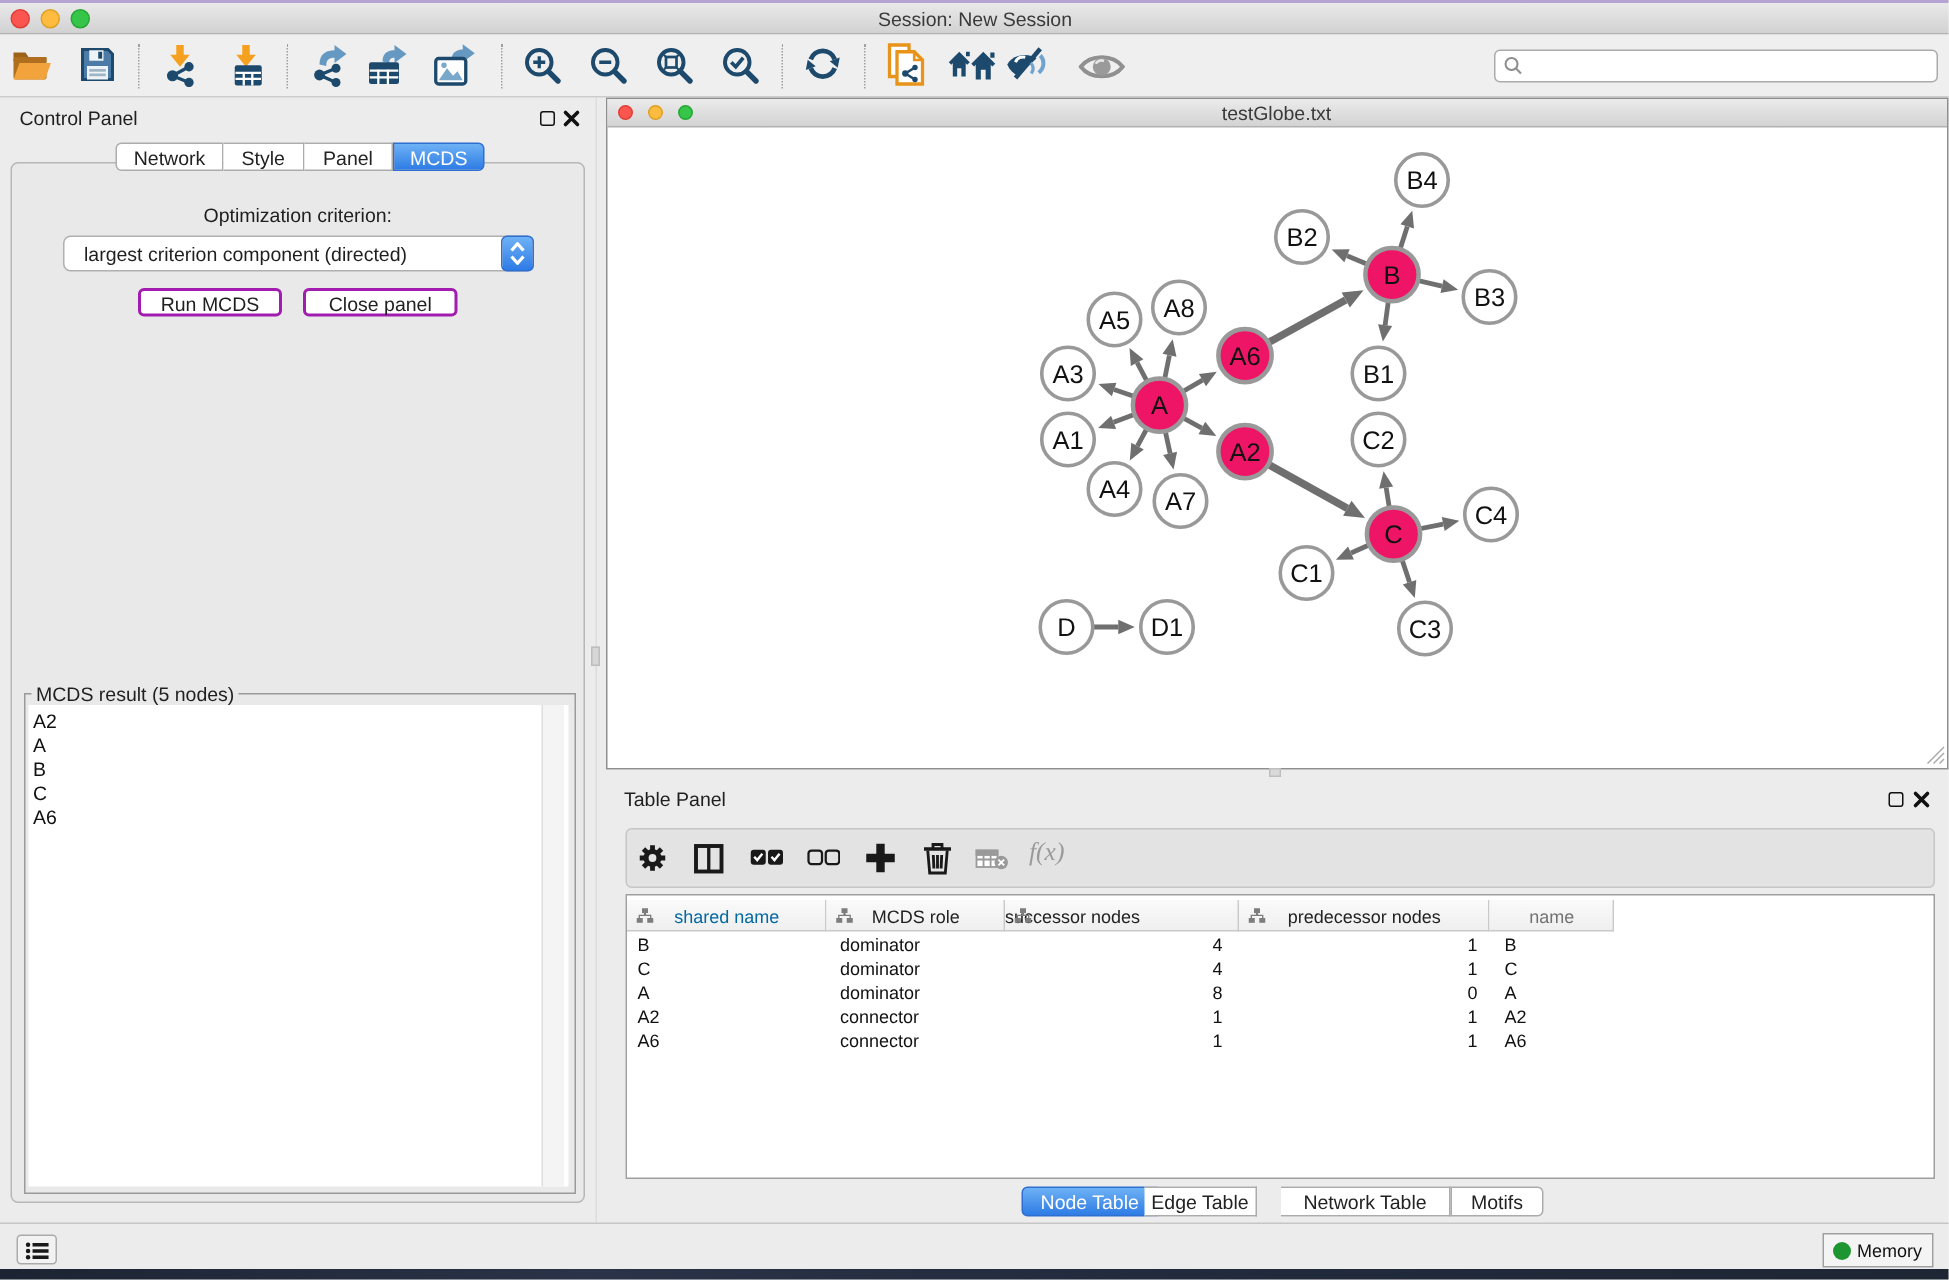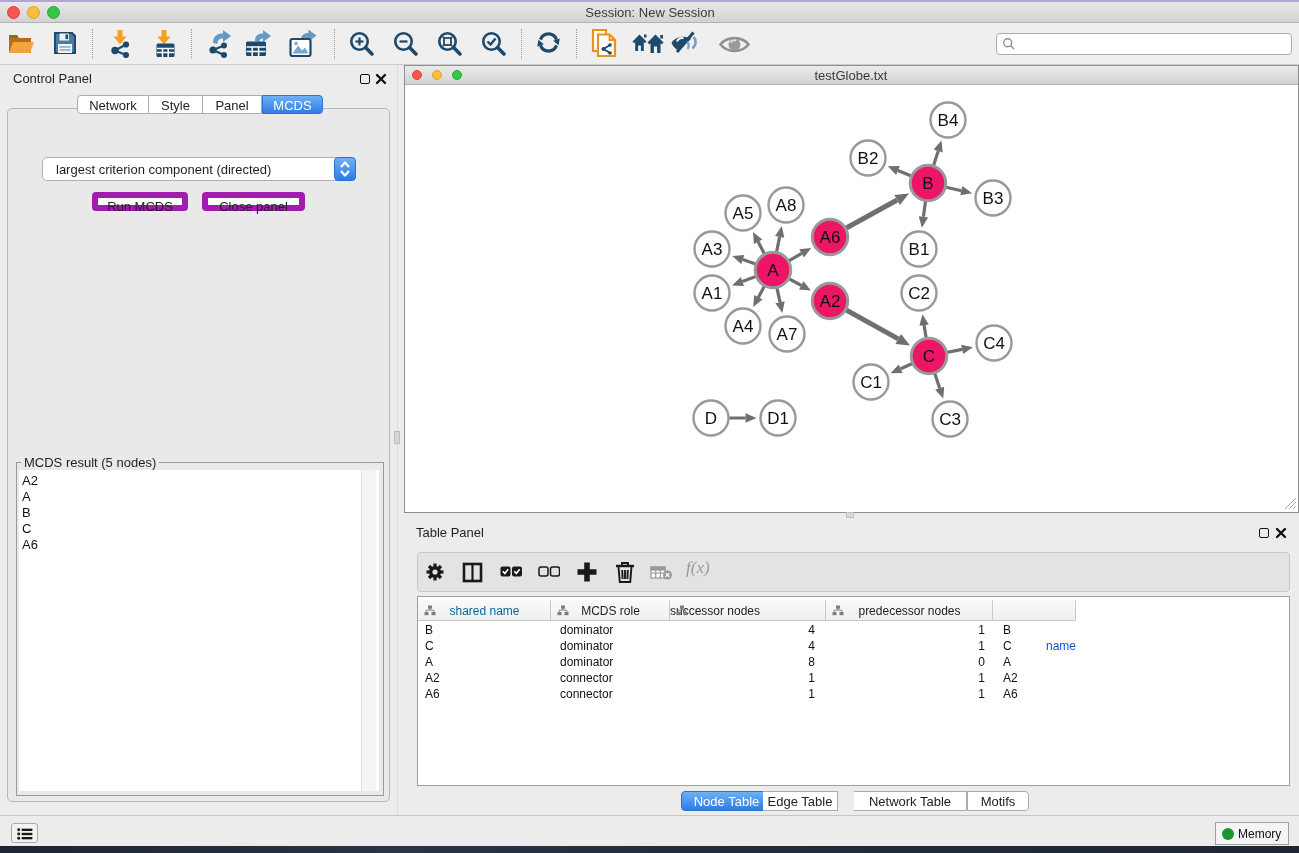--- a/index.html
+++ b/index.html
@@ -5,21 +5,21 @@
 <style>
   html,body{margin:0;padding:0;}
   body{width:1299px;height:853px;overflow:hidden;font-family:"Liberation Sans",sans-serif;}
   #screen{position:absolute;left:0;top:0;width:1299px;height:853px;background:#ececec;}
   .abs{position:absolute;}
   .lbl13{font-size:13px;color:#1f1f1f;}
   .sep{position:absolute;top:29px;height:30px;width:0;border-left:1px dotted #9f9f9f;}
   .icon{position:absolute;}
   .tab{position:absolute;top:95px;height:19px;line-height:19px;text-align:center;font-size:13px;color:#222;background:#ffffff;border:1px solid #acacac;box-sizing:border-box;}
   .tabsel,.tab.tabsel,.btab.tabsel{background:linear-gradient(#6eb1f5,#2e7ce5);color:#fff;border-color:#2e6fd0;}
-  .btn{position:absolute;background:#ffffff;border:6px solid #a21caf;border-radius:4px;font-size:13px;color:#1f1f1f;text-align:center;box-sizing:border-box;}
+  .btn{position:absolute;background:#ffffff;border:2px solid #a21caf;border-radius:4px;font-size:13px;color:#1f1f1f;text-align:center;box-sizing:border-box;}
   .btab{position:absolute;top:791px;height:20px;line-height:20px;text-align:center;font-size:13px;color:#222;background:#fff;border:1px solid #ababab;box-sizing:border-box;}
   .hdrcell{position:absolute;top:600px;height:21px;box-sizing:border-box;background:linear-gradient(#fafafa,#efefef);border-right:1px solid #c9c9c9;border-bottom:1px solid #c9c9c9;font-size:12px;color:#222;}
   .rowtxt{position:absolute;height:16px;line-height:16px;font-size:12px;color:#111;}
   .wbtn{position:absolute;width:10px;height:10px;border:1.4px solid #111;border-radius:2px;background:transparent;box-sizing:border-box;}
 </style>
 </head>
 <body>
 <div id="screen">
 
   <div class="abs" style="left:0;top:0;width:1299px;height:2px;background:#b5a3d1;"></div>
@@ -175,20 +175,21 @@
   <svg class="abs" style="left:375px;top:73px;" width="12" height="12" viewBox="0 0 12 12">
       <path d="M2 2 L10 10 M10 2 L2 10" stroke="#111" stroke-width="2.4" stroke-linecap="round"></path>
     </svg>
 
   <div class="abs" style="left:7px;top:108px;width:383px;height:694px;background:#e9e9e9;border:1px solid #b7b7b7;border-radius:5px;box-sizing:border-box;"></div>
 
   <div class="tab" style="left:77px;width:72px;border-radius:4px 0 0 4px;">Network</div>
   <div class="tab" style="left:149px;width:54px;border-left:none;">Style</div>
   <div class="tab" style="left:203px;width:59px;border-left:none;">Panel</div>
   <div class="tab tabsel" style="left:262px;width:61px;border-radius:0 4px 4px 0;">MCDS</div>
+  <div class="abs lbl13" style="left:0px;top:136px;width:397px;text-align:center;">Optimization criterion:</div>
 
   <div class="abs" style="left:42px;top:157px;width:314px;height:24px;background:#fff;border:1px solid #b0b0b0;border-radius:5px;box-sizing:border-box;"></div>
   <div class="abs" style="left:334px;top:157px;width:22px;height:24px;background:linear-gradient(#6fb2f6,#2d7be6);border-radius:4px;border:1px solid #2e6fd0;box-sizing:border-box;"></div>
   <svg class="abs" style="left:338px;top:160px;" width="14" height="18" viewBox="0 0 14 18">
       <path d="M3 7 L7 2.5 L11 7" fill="none" stroke="#fff" stroke-width="2.2" stroke-linejoin="round"></path>
       <path d="M3 11 L7 15.5 L11 11" fill="none" stroke="#fff" stroke-width="2.2" stroke-linejoin="round"></path>
     </svg>
   <div class="abs lbl13" style="left:56px;top:162px;">largest criterion component (directed)</div>
 
   <div class="btn" style="left:92px;top:192px;width:96px;height:19px;line-height:17px;">Run MCDS</div>
@@ -365,21 +366,21 @@
   <div class="abs" style="left:417px;top:596px;width:873px;height:190px;background:#fff;border:1px solid #9f9f9f;box-sizing:border-box;"></div>
   <div class="hdrcell" style="left:418px;width:133px;"></div>
   <div class="hdrcell" style="left:551px;width:119px;"></div>
   <div class="hdrcell" style="left:670px;width:156px;"></div>
   <div class="hdrcell" style="left:826px;width:167px;"></div>
   <div class="hdrcell" style="left:993px;width:83px;"></div>
   <div class="abs" style="left:418px;top:604px;width:133px;text-align:center;font-size:12px;color:#0369a1;">shared name</div>
   <div class="abs" style="left:551px;top:604px;width:119px;text-align:center;font-size:12px;color:#222;">MCDS role</div>
   <div class="abs" style="left:670px;top:604px;width:156px;text-align:left;font-size:12px;color:#222;">successor nodes</div>
   <div class="abs" style="left:826px;top:604px;width:167px;text-align:center;font-size:12px;color:#222;">predecessor nodes</div>
-  <div class="abs" style="left:993px;top:639px;width:83px;text-align:right;font-size:12px;color:#1d4ed8;">name</div>
+  <div class="abs" style="left:993px;top:604px;width:83px;text-align:center;font-size:12px;color:#737373;">name</div>
   <svg class="abs" style="left:424px;top:605px;" width="12" height="11" viewBox="0 0 12 11">
       <g fill="#7d7d7d">
         <rect x="4" y="0.5" width="4" height="3.2"></rect>
         <rect x="0.5" y="7" width="4" height="3.2"></rect>
         <rect x="7.5" y="7" width="4" height="3.2"></rect>
         <path d="M5.7 3.7 L5.7 5.2 L2.2 5.2 L2.2 7 M6.3 3.7 L6.3 5.2 L9.8 5.2 L9.8 7" fill="none" stroke="#7d7d7d" stroke-width="0.9"></path>
       </g>
     </svg>
     <svg class="abs" style="left:557px;top:605px;" width="12" height="11" viewBox="0 0 12 11">
       <g fill="#7d7d7d">

